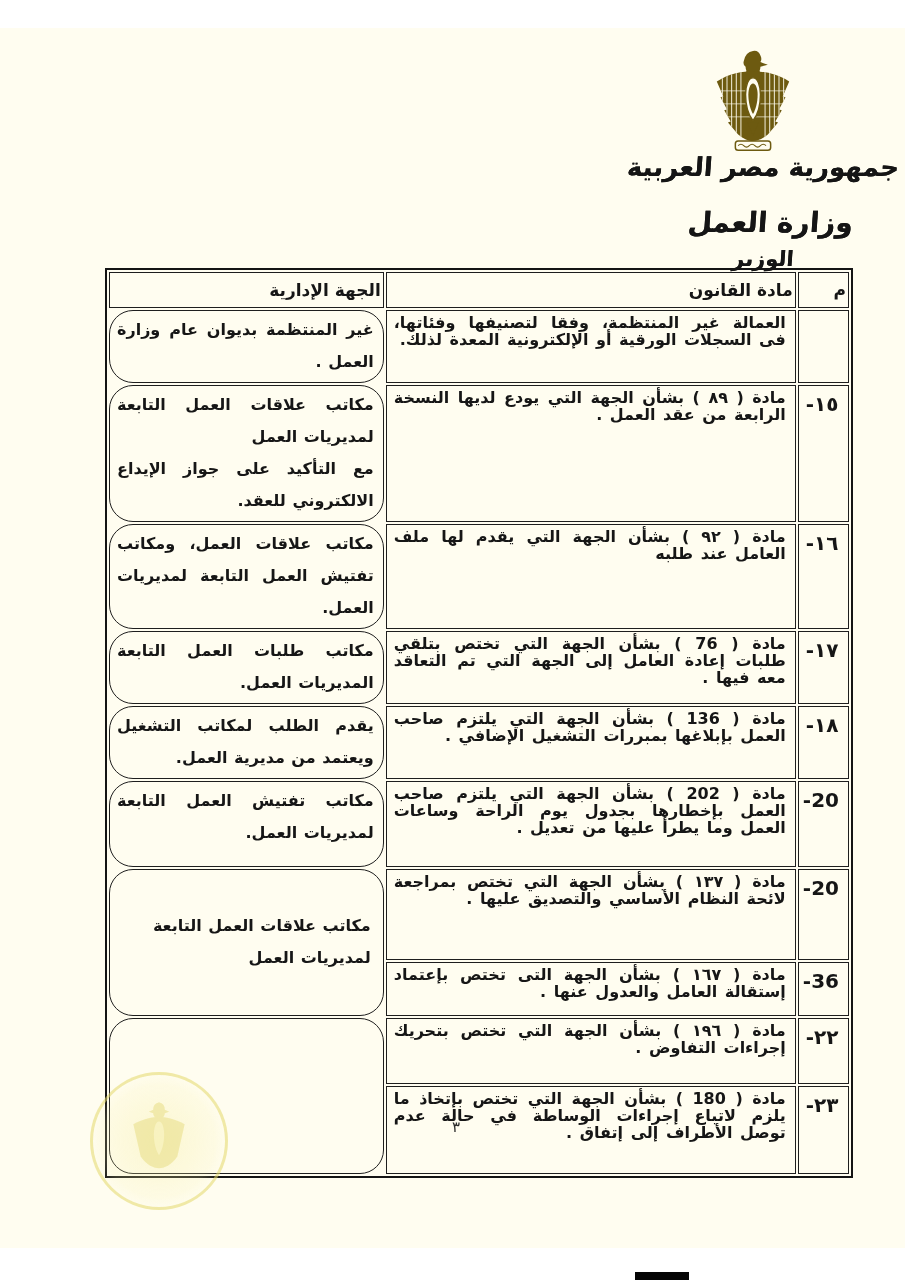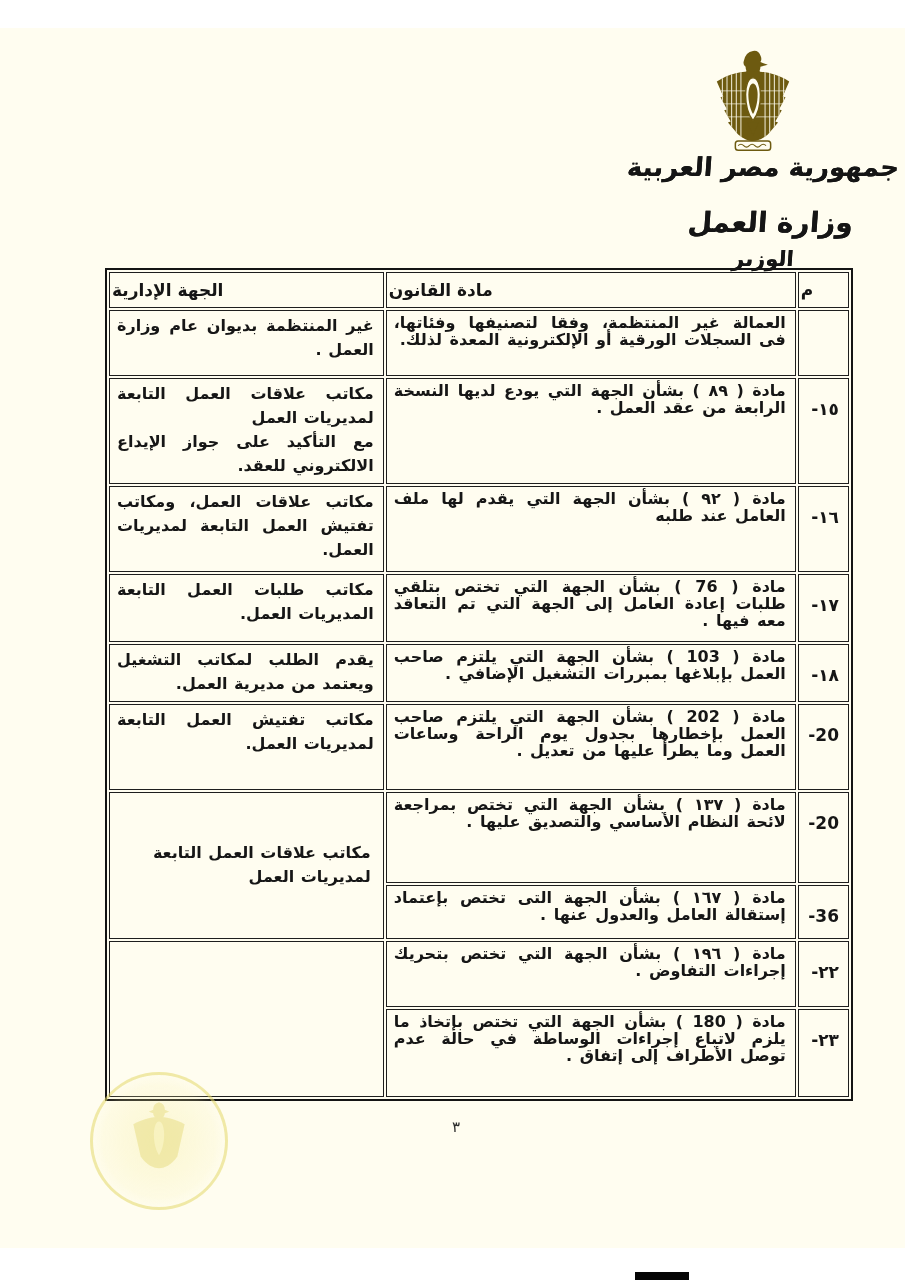--- a/index.html
+++ b/index.html
@@ -32,30 +32,30 @@
   .c-num{width:50px;}
   .c-law{width:400px;}
   .c-admin{width:268px;}
   .law-table th,.law-table td{
     border:1.6px solid #1e1e1e;
     padding:3px 9px 4px 7px;
     vertical-align:top;
     background:transparent;
   }
   .law-table th{
-    text-align:left;vertical-align:middle;font-size:17px;height:30px;padding:2px;
+    text-align:right;vertical-align:middle;font-size:17px;height:30px;padding:2px;
   }
   td.num{
-    text-align:right;font-size:17px;padding-top:20px;
+    text-align:left;font-size:20px;padding-top:6px;
   }
   td.law{
     text-align:justify;line-height:17px;word-spacing:2px;
   }
   td.admin{
-    text-align:justify;line-height:24px;white-space:pre-line;word-spacing:1px;
+    text-align:justify;line-height:32px;white-space:pre-line;word-spacing:1px;border-radius:24px;
   }
   td.vmid{vertical-align:middle;text-align:right;padding-right:12px;}
   
   .page-num{
     position:absolute;left:444px;top:1118px;width:24px;text-align:center;
     font-size:15px;color:#2a2a2a;
   }
   .stamp{
     position:absolute;left:90px;top:1072px;width:132px;height:132px;border-radius:50%;
     border:3px solid rgba(228,216,108,0.55);
@@ -145,21 +145,21 @@
         <td class="law">مادة ( ٩٢ ) بشأن الجهة التي يقدم لها ملف العامل عند طلبه</td>
         <td class="admin">مكاتب علاقات العمل، ومكاتب تفتيش العمل التابعة لمديريات العمل.</td>
       </tr>
       <tr style="height:68px">
         <td class="num">١٧-</td>
         <td class="law">مادة ( 76 ) بشأن الجهة التي تختص بتلقي طلبات إعادة العامل إلى الجهة التي تم التعاقد معه فيها .</td>
         <td class="admin">مكاتب طلبات العمل التابعة المديريات العمل.</td>
       </tr>
       <tr style="height:58px">
         <td class="num">١٨-</td>
-        <td class="law">مادة ( 103 ) بشأن الجهة التي يلتزم صاحب العمل بإبلاغها بمبررات التشغيل الإضافي .</td>
+        <td class="law">مادة ( 136 ) بشأن الجهة التي يلتزم صاحب العمل بإبلاغها بمبررات التشغيل الإضافي .</td>
         <td class="admin">يقدم الطلب لمكاتب التشغيل ويعتمد من مديرية العمل.</td>
       </tr>
       <tr style="height:86px">
         <td class="num">20-</td>
         <td class="law">مادة ( 202 ) بشأن الجهة التي يلتزم صاحب العمل بإخطارها بجدول يوم الراحة وساعات العمل وما يطرأ عليها من تعديل .</td>
         <td class="admin">مكاتب تفتيش العمل التابعة لمديريات العمل.</td>
       </tr>
       <tr style="height:91px">
         <td class="num">20-</td>
         <td class="law">مادة ( ١٣٧ ) بشأن الجهة التي تختص بمراجعة لائحة النظام الأساسي والتصديق عليها .</td>

